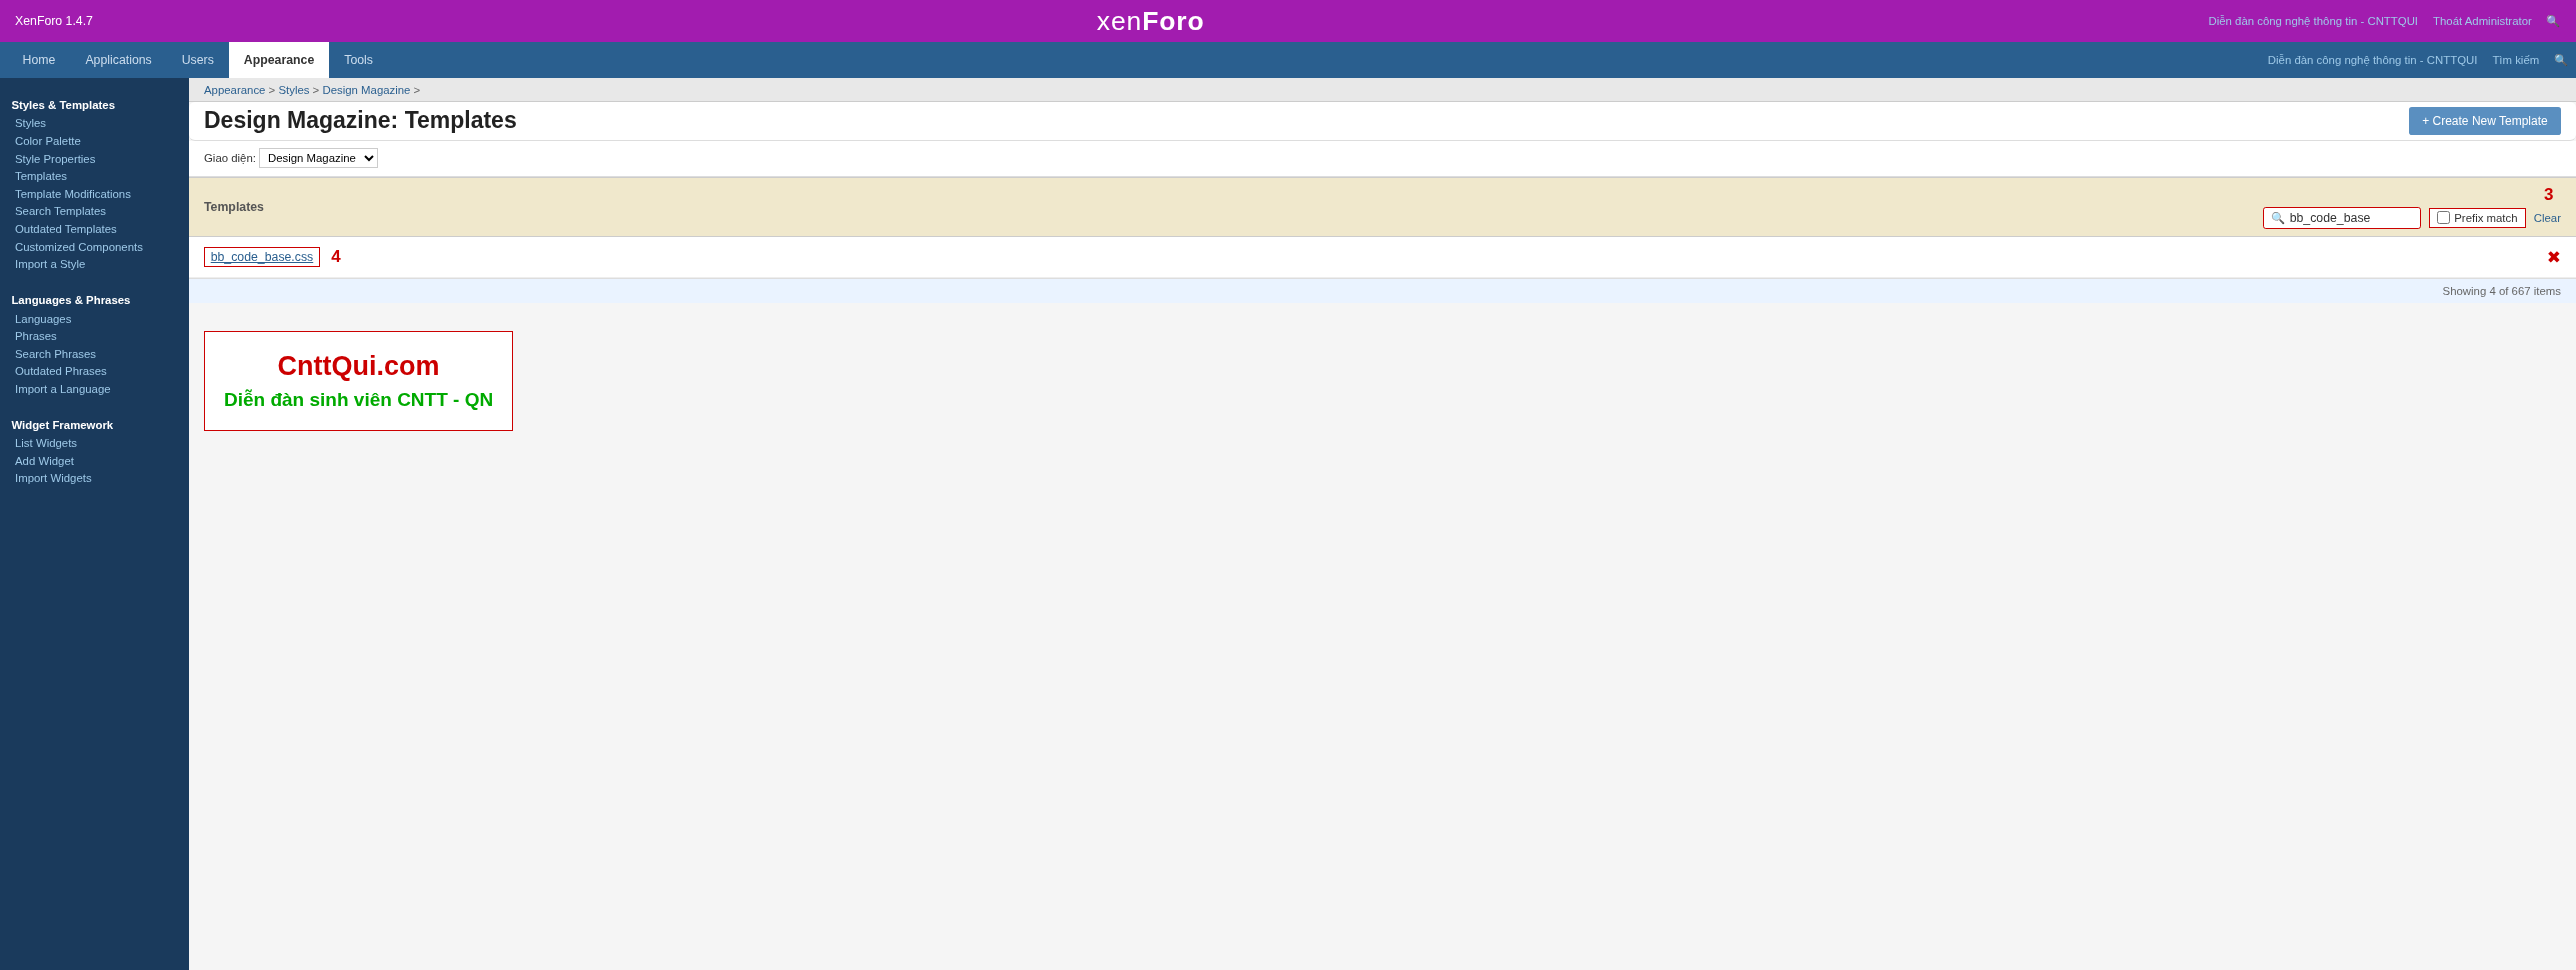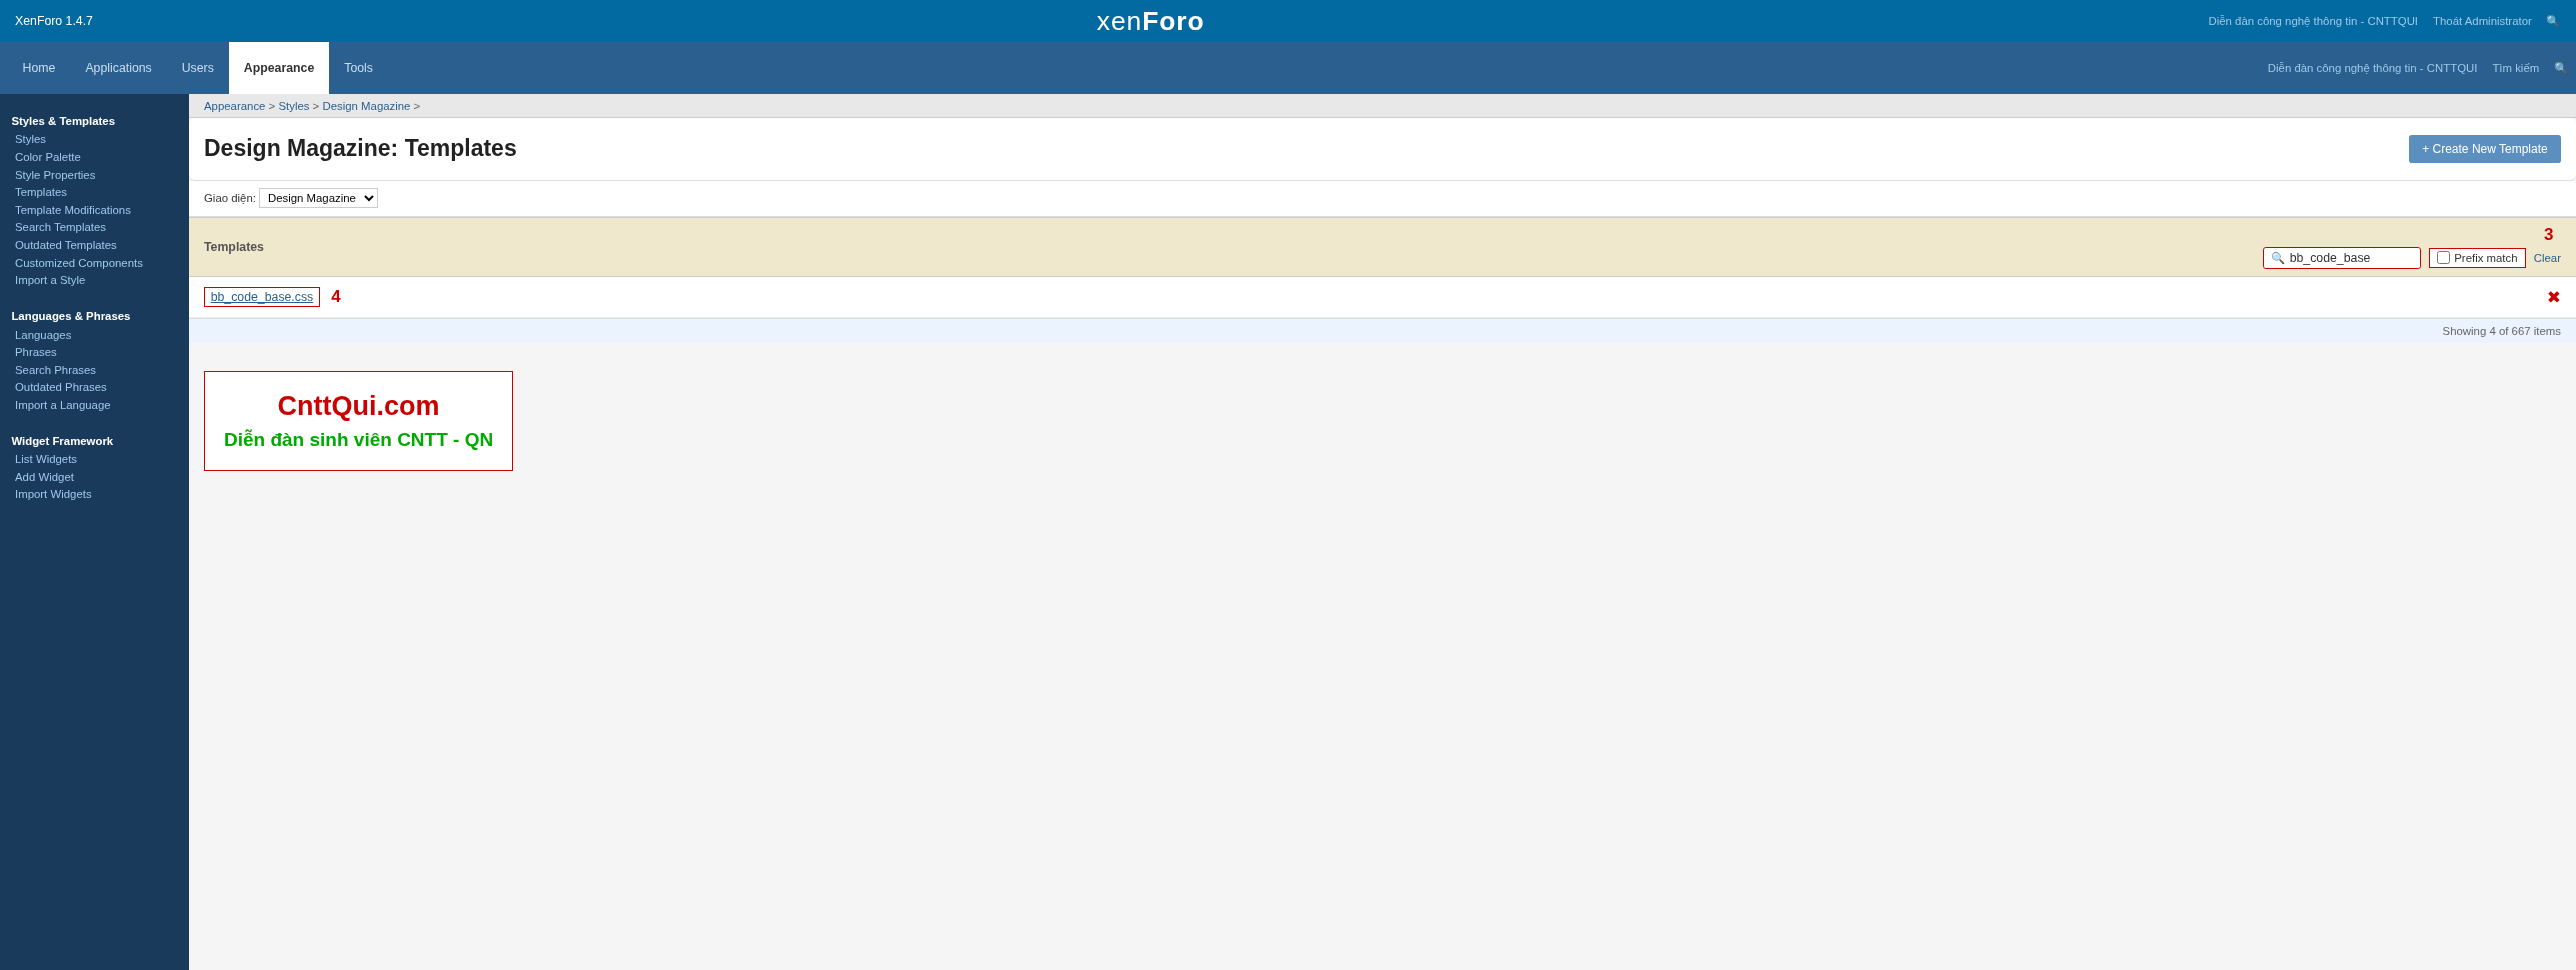--- a/index.html
+++ b/index.html
@@ -1,34 +1,34 @@
 <!DOCTYPE html>
 <html style="font-size:15px"><head>
   <meta charset="utf-8">
   <style>
     * { margin: 0; padding: 0; box-sizing: border-box; }
     body { font-family: Arial, sans-serif; font-size: 12.3px; background: #fff; min-width: 1137px; }
 
     
     #top-bar {
-      background: #0369a1;
+      background: #a21caf;
       color: #fff;
       display: flex;
       align-items: center;
       justify-content: space-between;
       padding: 17px 15px;
       height: 42px;
     }
 
     
     #nav-bar {
       background: #2a5f8f;
       display: flex;
       align-items: stretch;
-      height: 52px;
+      height: 36px;
       padding: 0 7.6px;
     }
     .nav-item {
       color: #cde;
       padding: 0 15px;
       display: flex;
       align-items: center;
       cursor: pointer;
       font-size: 12.3px;
       text-decoration: none;
@@ -86,21 +86,21 @@
       padding: 5.7px 15px;
       font-size: 11.4px;
       color: #666;
       border-bottom: 0.9px solid #ccc;
     }
     #breadcrumb a { color: #2a5f8f; text-decoration: none; }
 
     
     #page-header {
       background: #fff;
-      padding: 17px 15px;
+      padding: 5px 15px;
       display: flex;
       align-items: center;
       justify-content: space-between;
       border-bottom: 0.9px solid #ddd;
       border-radius: 6px;
     }
     #page-header h1 { font-size: 23px; font-weight: bold; color: #222; }
     .create-btn {
       background: #5a8fc0;
       color: #fff;

